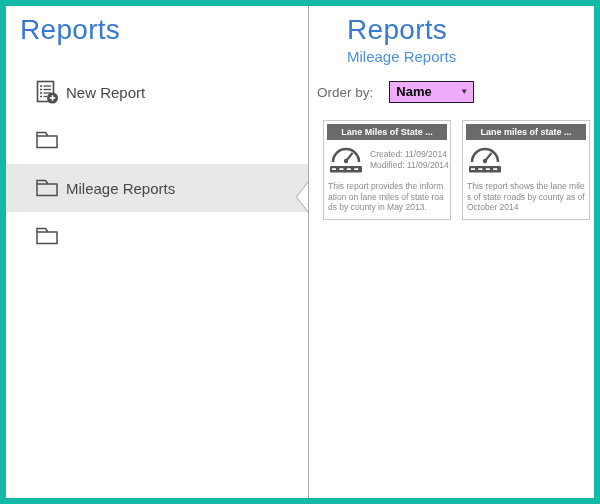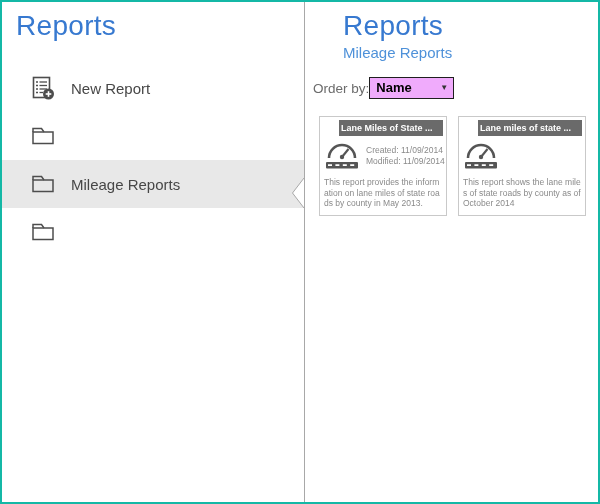--- a/index.html
+++ b/index.html
@@ -1,58 +1,58 @@
 <!DOCTYPE html>
 <html><head>
 <meta charset="utf-8">
 <style>
   html, body { margin: 0; padding: 0; background: #fff; }
   .screen {
     position: relative; width: 600px; height: 504px; box-sizing: border-box;
-    border: 2px solid #14b8a6; background: #fff; overflow: hidden;
+    border: 6px solid #14b8a6; background: #fff; overflow: hidden;
     font-family: "Liberation Sans", sans-serif;
     padding-left: 32px;
   }
   
   .sidebar { position: absolute; left: 0; top: 0; width: 302px; height: 100%; }
   .panel-title {
     margin: 8px 0 0 14px; font-size: 28px; font-weight: 300;
     color: #3779d0; letter-spacing: .3px;
   }
   .folder-list { margin-top: 22px; }
   .item {
-    height: 48px; display: flex; align-items: center; gap: 15px;
+    height: 48px; display: flex; align-items: center; gap: 6px;
     padding-left: 28px; font-size: 15px; color: #474747; cursor: default;
   }
   .item.selected { background: #e8e8e8; }
   .icn { display: inline-flex; width: 26px; justify-content: center; }
   
   .chev { position: absolute; left: 289px; top: 175px; width: 14px; height: 32px; z-index: 2; }
   
   .main {
     position: absolute; left: 302px; top: 0; right: 0; bottom: 0;
     border-left: 1px solid #a8a8a8; box-sizing: border-box; padding-left: 8px;
   }
   .main .panel-title { margin-left: 30px; }
   .subtitle { margin: 2px 0 0 30px; font-size: 15px; color: #4e91d9; }
-  .orderby { margin-top: 16px; display: flex; align-items: center; gap: 0;
+  .orderby { margin-top: 16px; display: flex; align-items: center; gap: 16px;
              font-size: 13.5px; color: #6b6b6b; }
   .selectbox {
     min-width: 72px; background: #f0abfc; border: 1px solid #1f1f1f;
     padding: 2px 5px 3px 6px; display: flex; align-items: center;
     justify-content: space-between; gap: 16px; font-size: 13px;
     color: #000; font-weight: 600; cursor: default;
   }
   .caret { font-size: 8px; color: #333; line-height: 1; }
   
   .cards { display: flex; gap: 11px; margin: 17px 0 0 6px; align-items: flex-start; }
   .card { width: 128px; box-sizing: border-box; border: 1px solid #c9c9c9;
           background: #fff; padding: 3px 3px 6px; cursor: default; }
   .card-head { background: #6a6a6a; color: #fff; font-size: 9px; font-weight: bold;
-               padding: 3px 2px; white-space: nowrap; overflow: hidden; margin-left: 16px; }
+               text-align: center; padding: 3px 2px; white-space: nowrap; overflow: hidden; }
   .card-meta { display: flex; align-items: center; gap: 6px; margin-top: 5px; padding: 0 1px; }
   .dates { font-size: 8.5px; color: #8a8a8a; line-height: 1.35; white-space: nowrap; }
   .card-desc { margin-top: 6px; padding: 0 1px; font-size: 8.5px; color: #8a8a8a;
                line-height: 1.25; word-break: break-all; }
   svg { display: block; }
 </style>
 </head>
 <body>
 
 <div class="screen">

